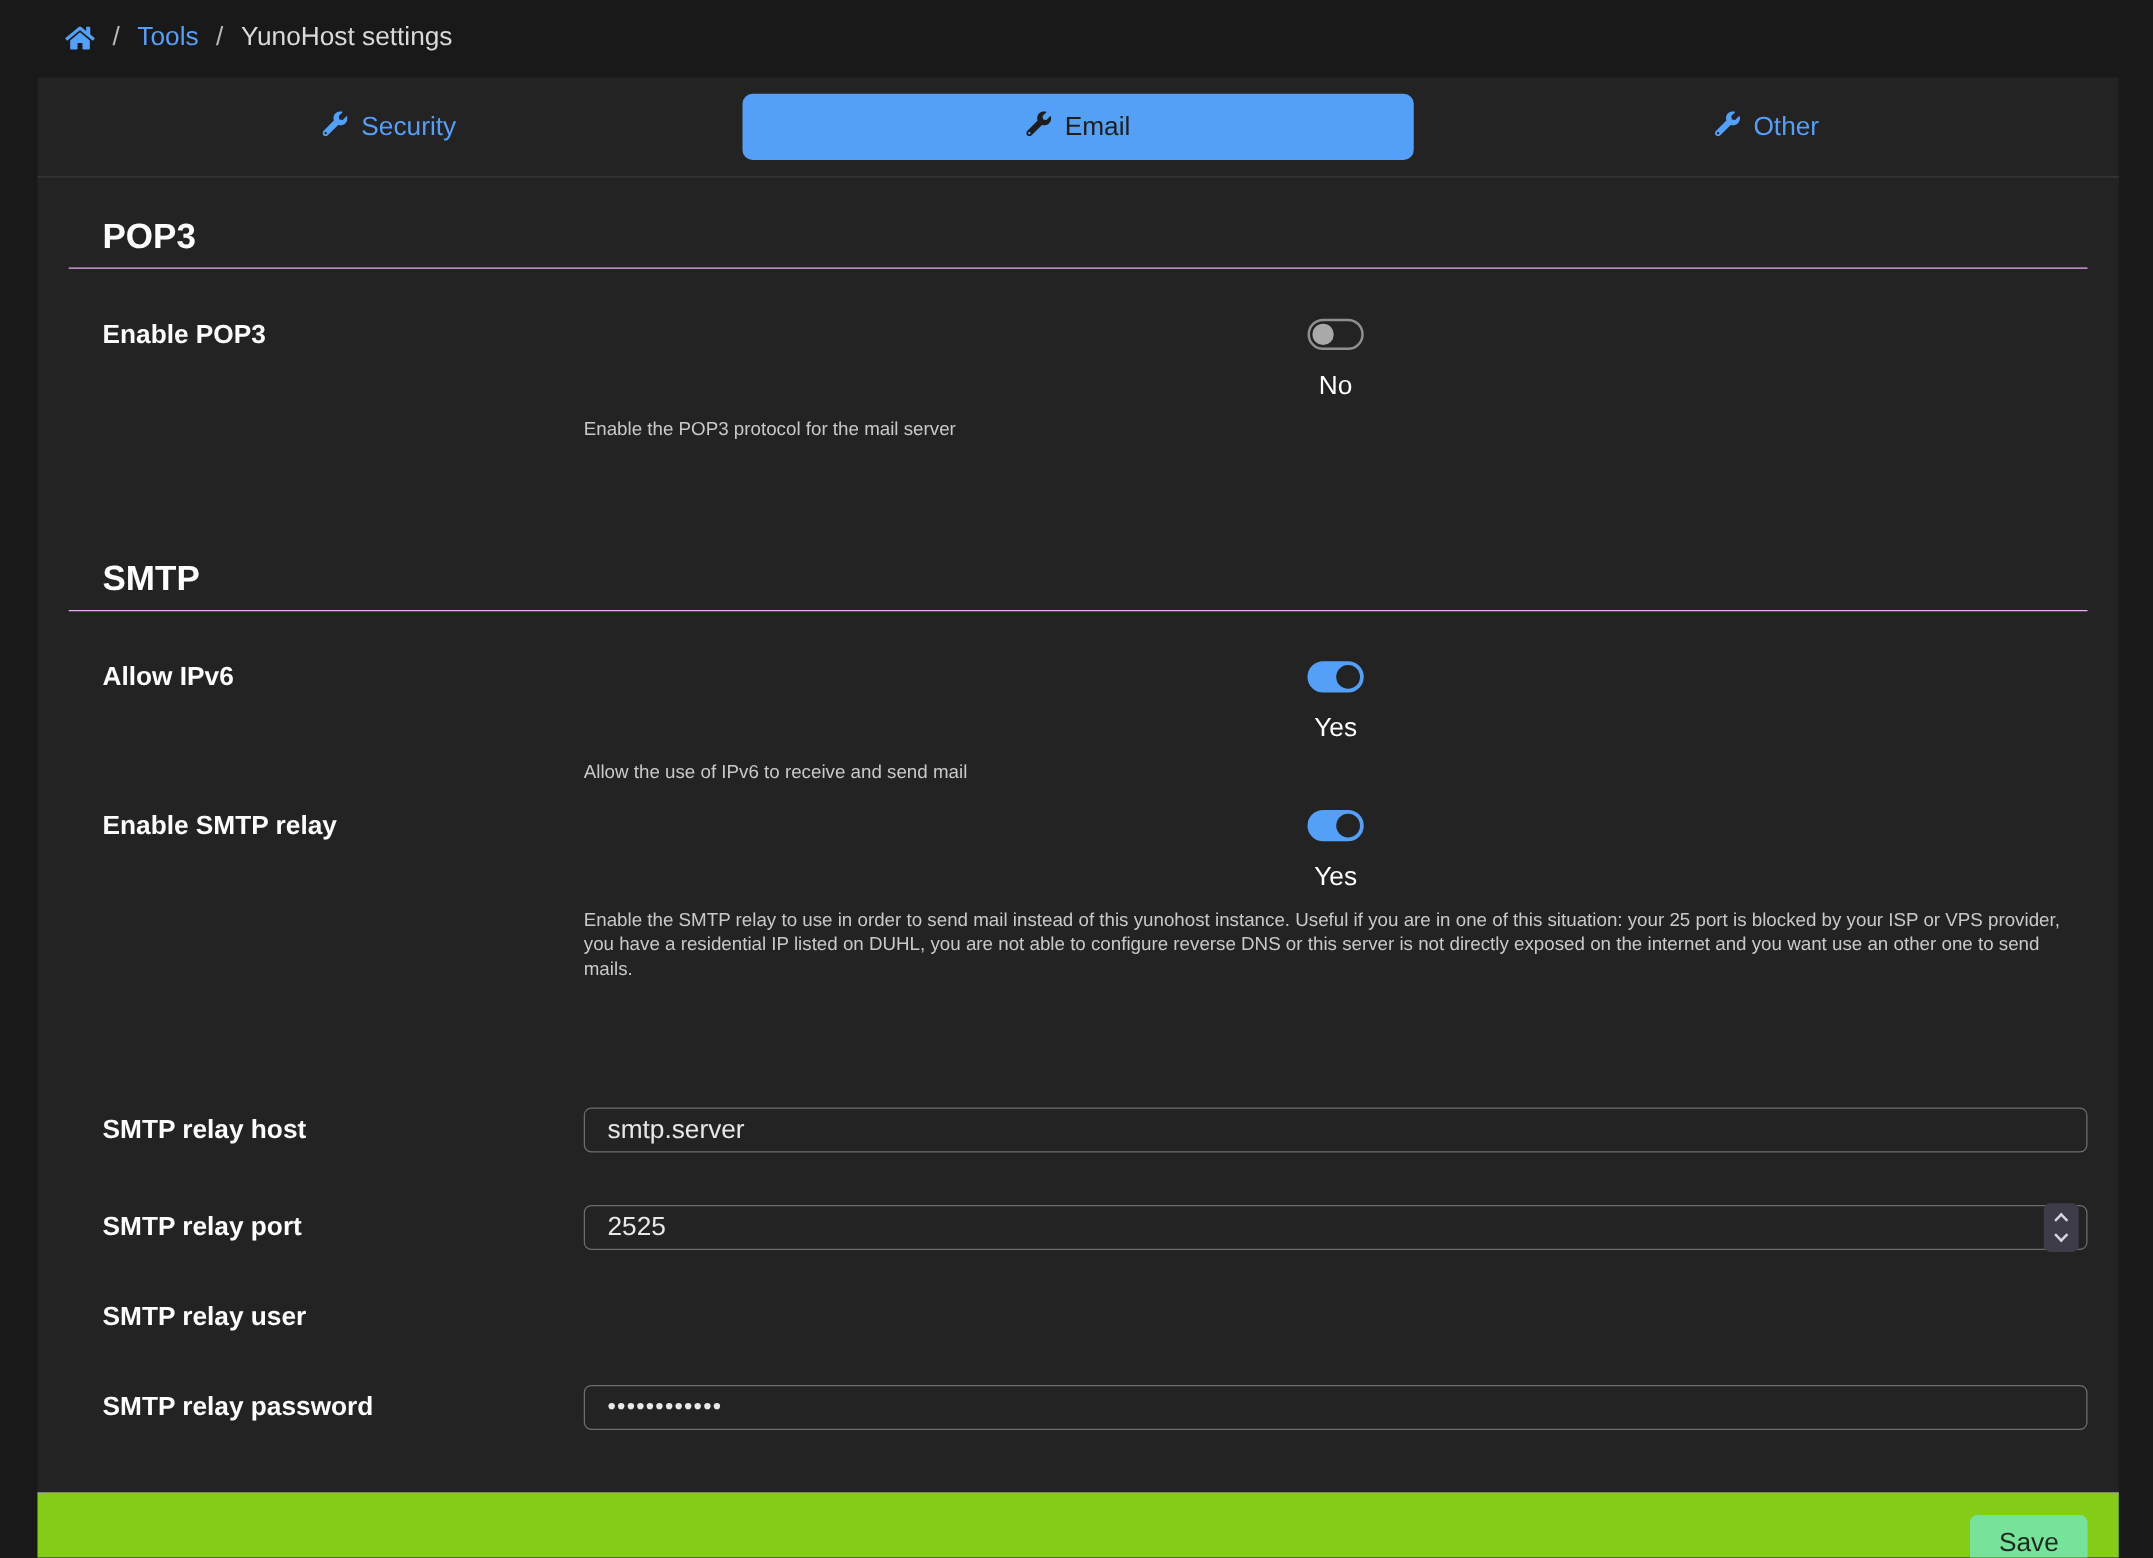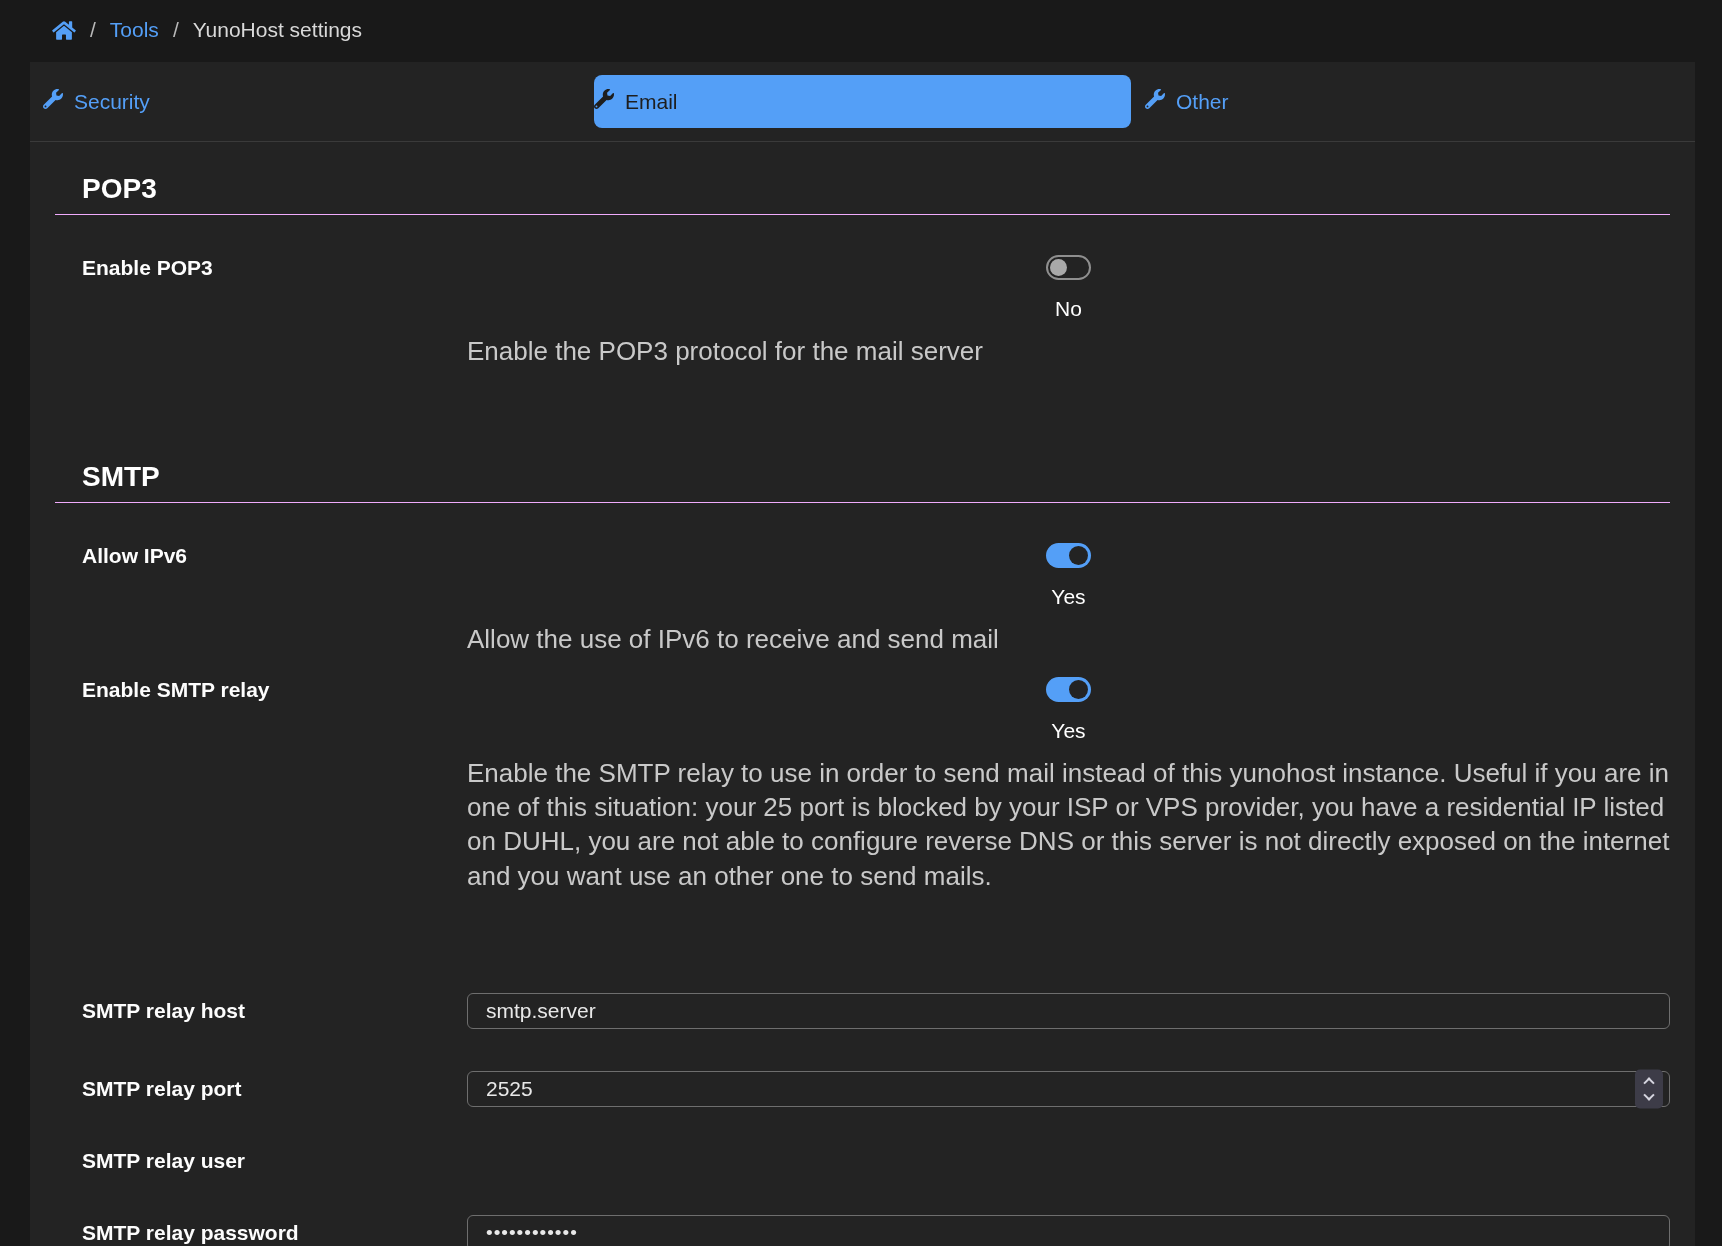--- a/index.html
+++ b/index.html
@@ -13,21 +13,21 @@
   .breadcrumb .link { color:#549ff7; cursor:pointer; }
   .breadcrumb .current { color:#d9d9d9; }
   .home-ic { width:24px; height:21px; display:inline-block; }
 
   
   .card { margin:20px 27px 0 30px; width:1665px; background:#232323; }
 
   
   .tabs { display:flex; border-bottom:1px solid #3a3a3a; padding:13px 6px; }
   .tab { flex:1; margin:0 7px; height:53px; display:flex; align-items:center;
-    gap:11px; font-size:21px; color:#549ff7;
+    justify-content:center; gap:11px; font-size:21px; color:#549ff7;
     border-radius:8px; cursor:pointer; }
   .tab.active { background:#549ff7; color:#1e1e1e; }
   .wrench { width:20px; height:20px; }
 
   .content { padding:0 25px; }
   .section-title { margin-top:31px; padding:0 0 9px 27px; font-size:28px;
     font-weight:700; color:#ffffff; border-bottom:1px solid #f0abfc; }
   .section-body { padding:0 0 0 27px; }
 
   .row { display:flex; margin-top:40px; }
@@ -40,21 +40,21 @@
   
   .toggle-line { display:flex; align-items:center; gap:17px; font-size:21px; color:#fff;flex-direction:column; }
   .switch { position:relative; width:45px; height:25px; border-radius:13px; cursor:pointer; }
   .switch.off { border:2px solid #8f8f8f; background:transparent; }
   .switch.off .knob { position:absolute; left:2px; top:2px; width:17px; height:17px;
     border-radius:50%; background:#a9a9a9; }
   .switch.on { background:#549ff7; }
   .switch.on .knob { position:absolute; right:3px; top:3px; width:19px; height:19px;
     border-radius:50%; background:#232323; }
 
-  .desc { margin-top:13px; font-size:26px; line-height:1.32; color:#c9c9c9;
+  .desc { margin-top:13px; font-size:15px; line-height:1.32; color:#c9c9c9;
     max-width:1210px; }
 
   
   .input-wrap { position:relative; }
   .tinput { width:100%; height:36px; background:#232323; border:1px solid #6e6e6e;
     border-radius:6px; padding:0 18px; font-size:21px; color:#e8e8e8;
     font-family:"Liberation Sans", sans-serif; outline:none; }
   .pw { letter-spacing:1px; font-size:19px; }
   .stepper { position:absolute; right:7px; top:50%; transform:translateY(-50%);
     width:28px; height:39px; background:#3d3c48; border-radius:5px; display:flex;

